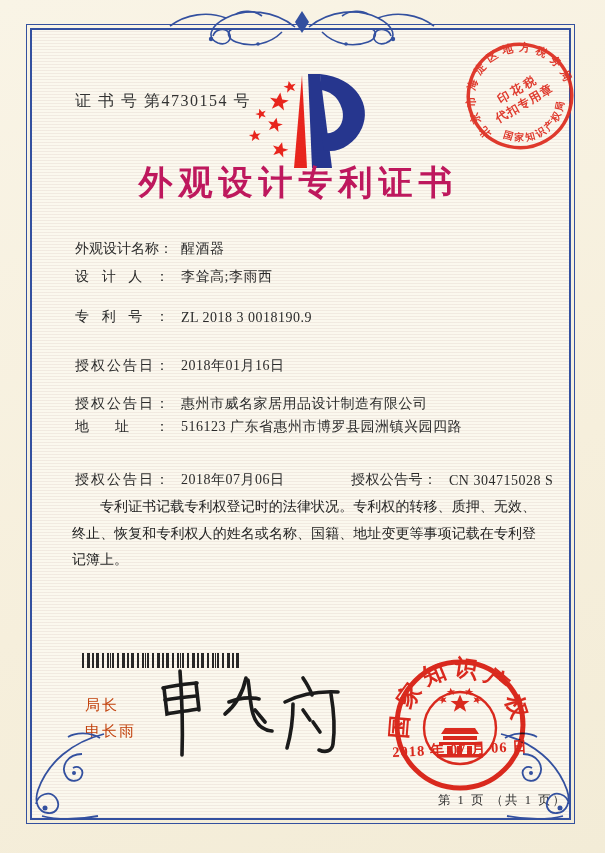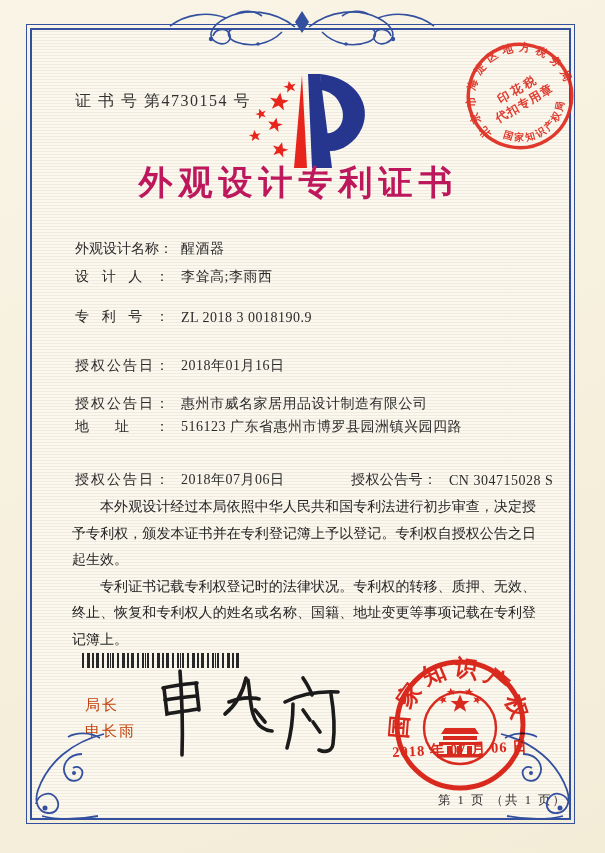--- a/index.html
+++ b/index.html
@@ -167,21 +167,20 @@
   </div>
   <div class="frow" style="top:231px">
     <span class="flabel">授权公告日：</span><span class="fvalue">2018年07月06日</span>
     <span class="gcol2">
       <span class="flabel">授权公告号：</span><span class="fvalue">CN 304715028 S</span>
     </span>
   </div>
 </div>
 
 <div class="paragraphs">
-  <p>本外观设计经过本局依照中华人民共和国专利法进行初步审查，决定授予专利权，颁发本证书并在专利登记簿上予以登记。专利权自授权公告之日起生效。</p>
   <p>专利证书记载专利权登记时的法律状况。专利权的转移、质押、无效、终止、恢复和专利权人的姓名或名称、国籍、地址变更等事项记载在专利登记簿上。</p>
 </div>
 
 <div class="barcode"></div>
 
 <div class="director">
   <div>局长</div>
   <div>申长雨</div>
 </div>
 

